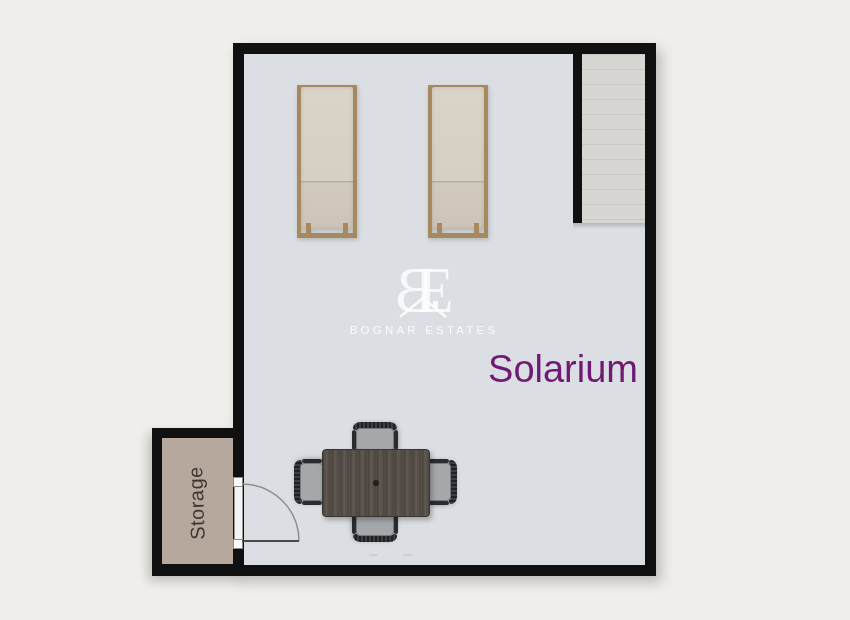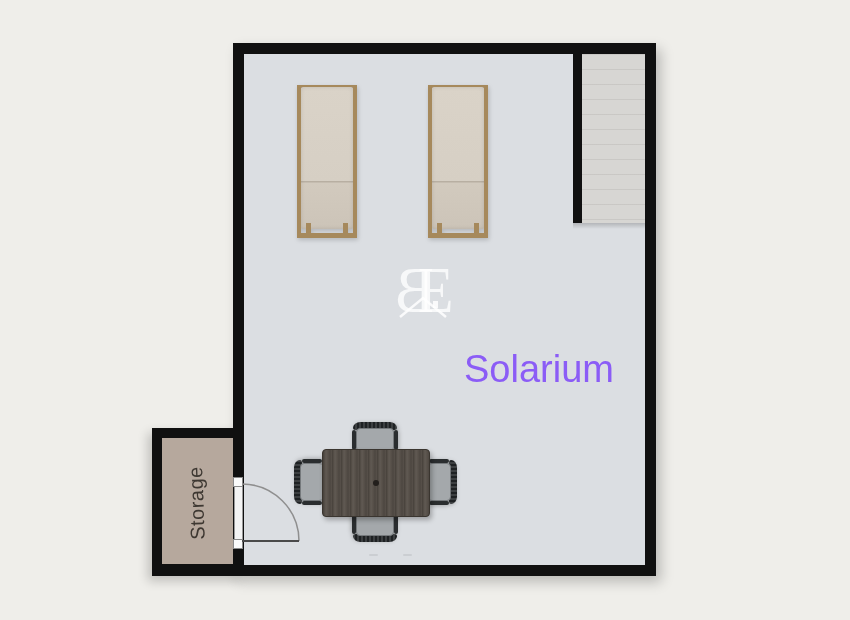--- a/index.html
+++ b/index.html
@@ -72,39 +72,40 @@
   .smudge-1{left:369px;top:554px;} .smudge-2{left:403px;top:554px;}
   
   .door-post{position:absolute;left:233px;width:10px;height:10px;background:#fbfbfb;
     border:1px solid #8a8a8a;box-sizing:border-box;z-index:6;}
   .door-post-top{top:477px;} .door-post-bottom{top:539px;}
   .door-jamb{position:absolute;left:234px;top:487px;width:9px;height:52px;background:#f4f4f4;
     border-left:1px solid #9a9a9a;border-right:1px solid #9a9a9a;box-sizing:border-box;z-index:6;}
   
   .overlay{position:absolute;left:0;top:0;z-index:7;pointer-events:none;}
   
-  .label-solarium{position:absolute;left:440px;top:350px;width:198px;text-align:center;
-    font-size:38px;line-height:1;color:#8b5cf6;z-index:8;}
+  .label-solarium{position:absolute;left:440px;top:350px;width:198px;text-align:right;
+    font-size:38px;line-height:1;color:#701a75;z-index:8;}
   .label-storage{position:absolute;left:197px;top:503px;transform:translate(-50%,-50%) rotate(-92deg);
     font-size:20px;color:#3e3832;letter-spacing:.5px;white-space:nowrap;z-index:8;}
 </style>
 </head>
 <body>
 
 <div class="canvas">
 
   <div class="main-shell"></div>
   <div class="storage-shell"></div>
 
   <div class="floor-main"></div>
   <div class="floor-alcove"></div>
   <div class="floor-storage"></div>
 
   <div class="watermark">
     <div class="wm-monogram"><span class="wm-b">B</span><span class="wm-e">E</span></div>
+    <div class="wm-brand">BOGNAR ESTATES</div>
   </div>
 
   <div class="lounger lounger-1">
     <div class="rail-l"></div>
     <div class="rail-r"></div>
     <div class="rail-top"></div>
     <div class="cushion"></div>
     <div class="foot-l"></div>
     <div class="foot-r"></div>
     <div class="bar-bottom"></div>

